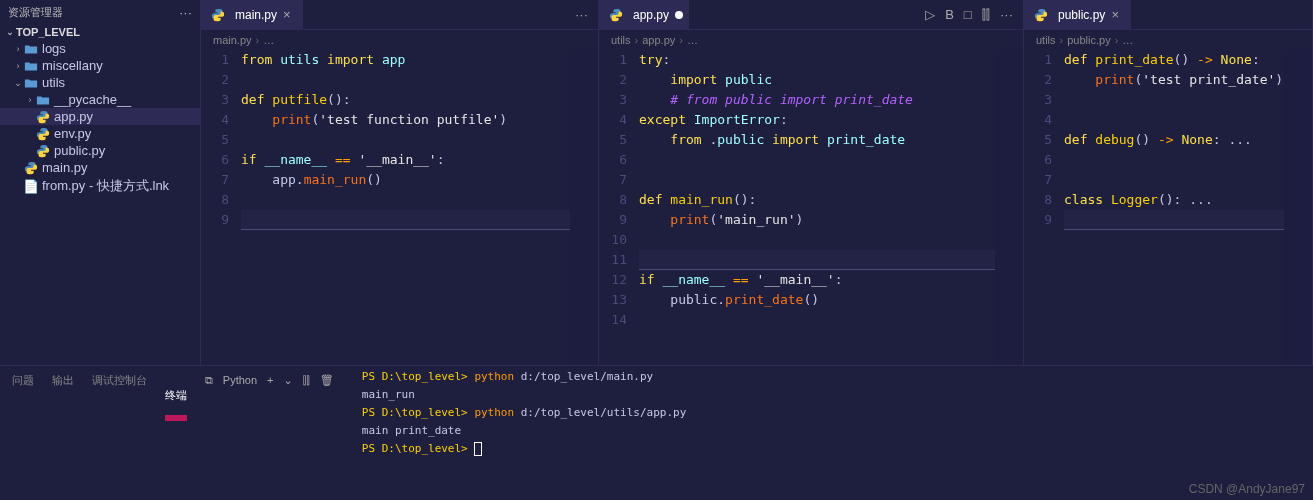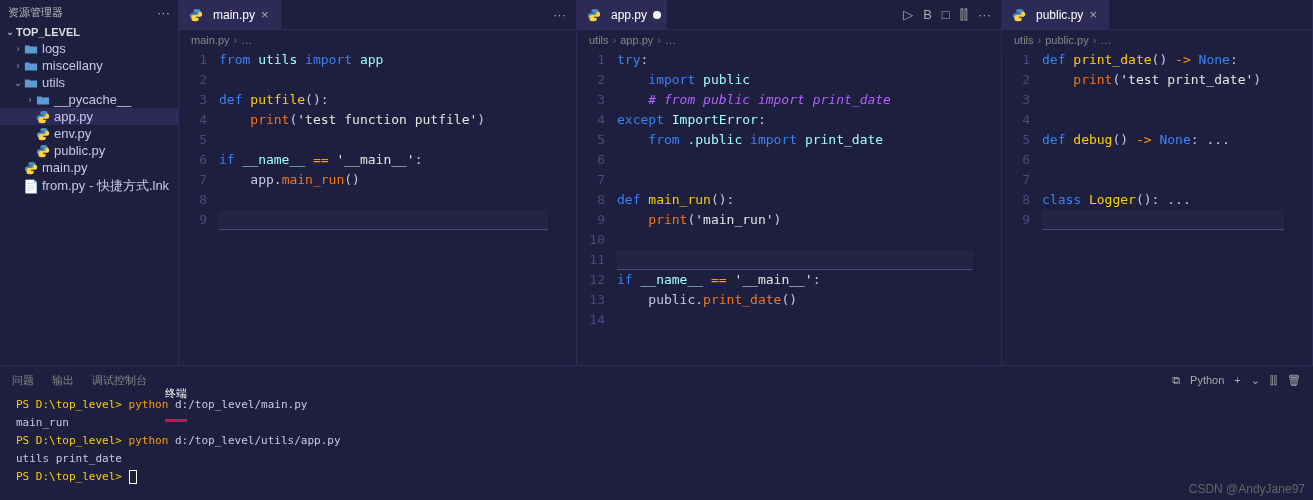--- a/index.html
+++ b/index.html
@@ -1,18 +1,18 @@
 <!DOCTYPE html>
 <html><head>
 <meta charset="utf-8">
 <style>
 * { margin:0; padding:0; box-sizing:border-box; }
 body { font-family:'Segoe UI',Arial,sans-serif; background:#1e1e3f; color:#c7c7e6; width:1313px; height:500px; overflow:hidden; font-size:13px; display:flex; flex-direction:column; }
 .top { display:flex; height:365px; }
-.sidebar { width:179px; background:#1e1e3f; border-right:1px solid #2d2b55; display:flex; flex-direction:column; }
+.sidebar { width:201px; background:#1e1e3f; border-right:1px solid #2d2b55; display:flex; flex-direction:column; }
 .side-head { display:flex; align-items:center; padding:4px 8px; font-size:11px; color:#bbb; height:24px; }
 .side-head-title { margin-right:auto; }
 .side-sect { display:flex; align-items:center; padding:2px 4px; font-weight:bold; font-size:11px; color:#ddd; cursor:pointer; }
 .tree { flex:1; overflow:auto; }
 .tree-item { display:flex; align-items:center; padding:1px 0; cursor:pointer; white-space:nowrap; }
 .tree-item.sel { background:#2d2b55; }
 .chev { width:12px; display:inline-flex; justify-content:center; font-size:9px; color:#aaa; }
 .fold-icon { width:14px; height:14px; margin-right:4px; display:inline-flex; align-items:center; justify-content:center; }
 .ind1 { padding-left:12px; } .ind2 { padding-left:24px; }
 .editors { display:flex; flex:1; }
@@ -24,25 +24,25 @@
 .tab .dot { width:8px; height:8px; border-radius:50%; background:#fff; }
 .tab-actions { margin-left:auto; display:flex; gap:10px; padding:0 10px; color:#aaa; }
 .ta-ico { cursor:pointer; font-size:13px; }
 .crumbs { display:flex; align-items:center; height:20px; padding:0 12px; font-size:11px; color:#888; gap:4px; }
 .crumbs .sep { color:#666; }
 .code { flex:1; display:flex; font-family:Consolas,monospace; font-size:13px; background:#1e1e3f; overflow:hidden; position:relative; }
 .gutter { width:40px; text-align:right; padding-right:12px; color:#4b497a; user-select:none; line-height:20px; }
 .code-lines { flex:1; line-height:20px; white-space:pre; }
 .minimap { width:28px; background:#1e1e3f; opacity:0.3; }
 .cl { height:20px; }
-.k { color:#3b82f6; } .fn { color:#f97316; } .s { color:#e5e5e5; } .c { color:#b362ff; font-style:italic; } .d { color:#fad000; } .op { color:#ff9d00; } .n { color:#9effff; } .cur { border-bottom:1px solid #4b497a; background:rgba(100,100,150,0.08); }
-.bottom { flex:1; background:#1e1e3f; border-top:1px solid #2d2b55; display:flex; flex-direction:column; }
+.k { color:#fde047; } .fn { color:#f97316; } .s { color:#e5e5e5; } .c { color:#b362ff; font-style:italic; } .d { color:#fad000; } .op { color:#ff9d00; } .n { color:#9effff; } .cur { border-bottom:1px solid #4b497a; background:rgba(100,100,150,0.08); }
+.bottom { flex:1; background:#1e1e3f; border-top:1px solid #2d2b55; display:flex; flex-direction:row; }
 .panel-tabs { display:flex; align-items:center; padding:4px 12px; height:28px; gap:18px; font-size:11px; }
 .ptab { cursor:pointer; color:#888; }
-.ptab.active { color:#fff; border-bottom:3px solid #be185d; padding-bottom:18px;margin-top:48px; }
+.ptab.active { color:#fff; border-bottom:6px solid #be185d; padding-bottom:12px;margin-top:48px; }
 .ptab-right { margin-left:auto; display:flex; gap:10px; align-items:center; color:#aaa; }
 .term { flex:1; font-family:Consolas,monospace; font-size:11px; padding:2px 16px; line-height:18px; }
 .term .prompt { color:#fad000; } .term .py { color:#ff9d00; }
 .cursor-block { display:inline-block; width:8px; height:14px; border:1px solid #fff; vertical-align:middle; }
 .watermark { position:fixed; bottom:4px; right:8px; font-size:12px; color:#666; }
 svg.fold { width:14px; height:12px; }
 svg.pyi { width:14px; height:14px; }
 </style>
 </head>
 <body>
@@ -279,18 +279,18 @@
         <span>+</span>
         <span>⌄</span>
         <span>⫿⫿</span>
         <span>🗑</span>
       </div>
     </div>
   <div class="term" id="term">
       <div><span class="prompt">PS D:\top_level&gt;</span> <span class="py">python</span> <span>d:/top_level/main.py</span></div>
       <div>main_run</div>
       <div><span class="prompt">PS D:\top_level&gt;</span> <span class="py">python</span> <span>d:/top_level/utils/app.py</span></div>
-      <div>utils print_date</div>
+      <div>main print_date</div>
       <div><span class="prompt">PS D:\top_level&gt;</span> <span class="cursor-block"></span></div>
     </div>
 </div>
 
 <div class="watermark">CSDN @AndyJane97</div>
 
 </body></html>

